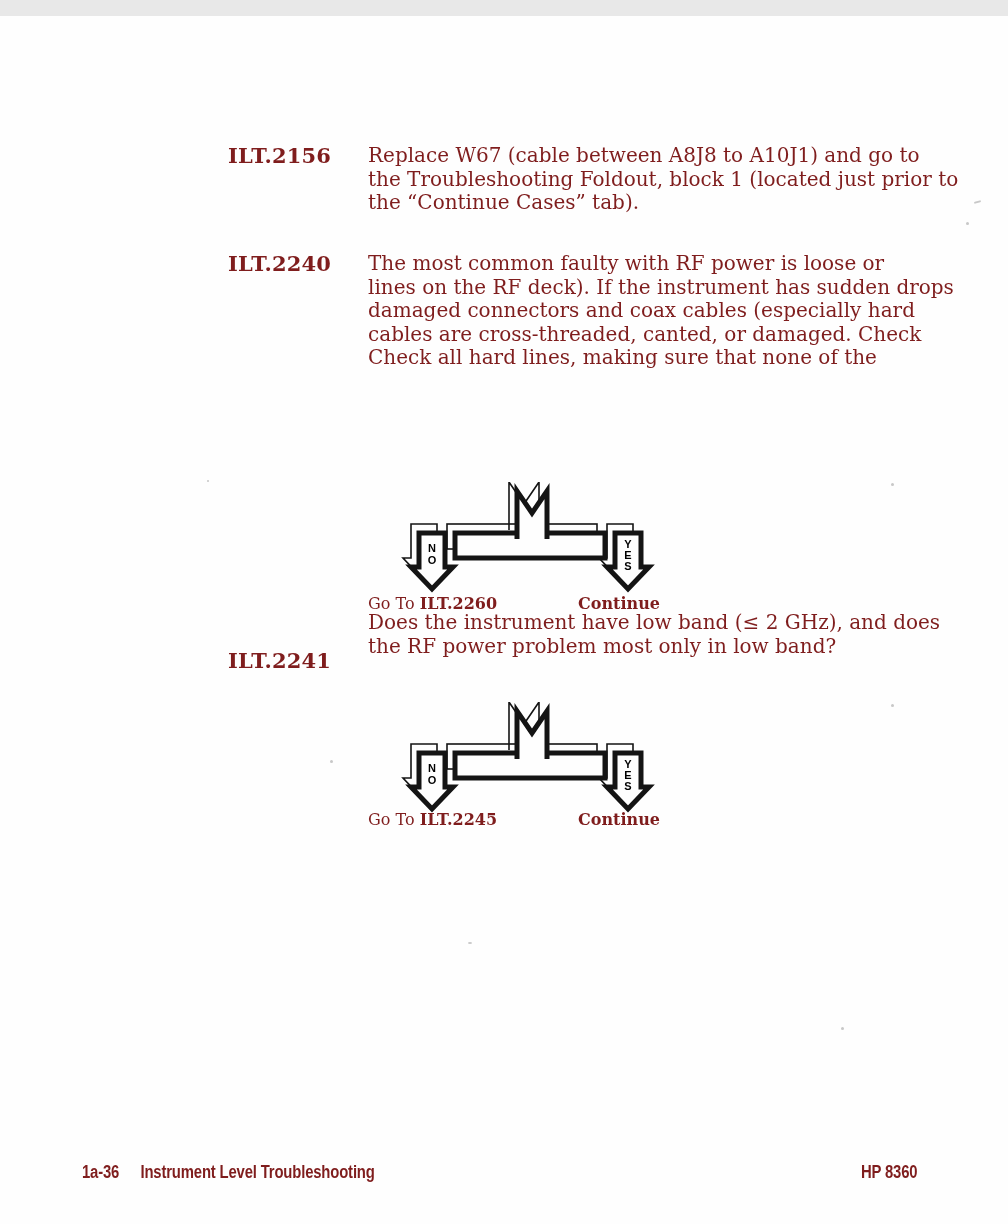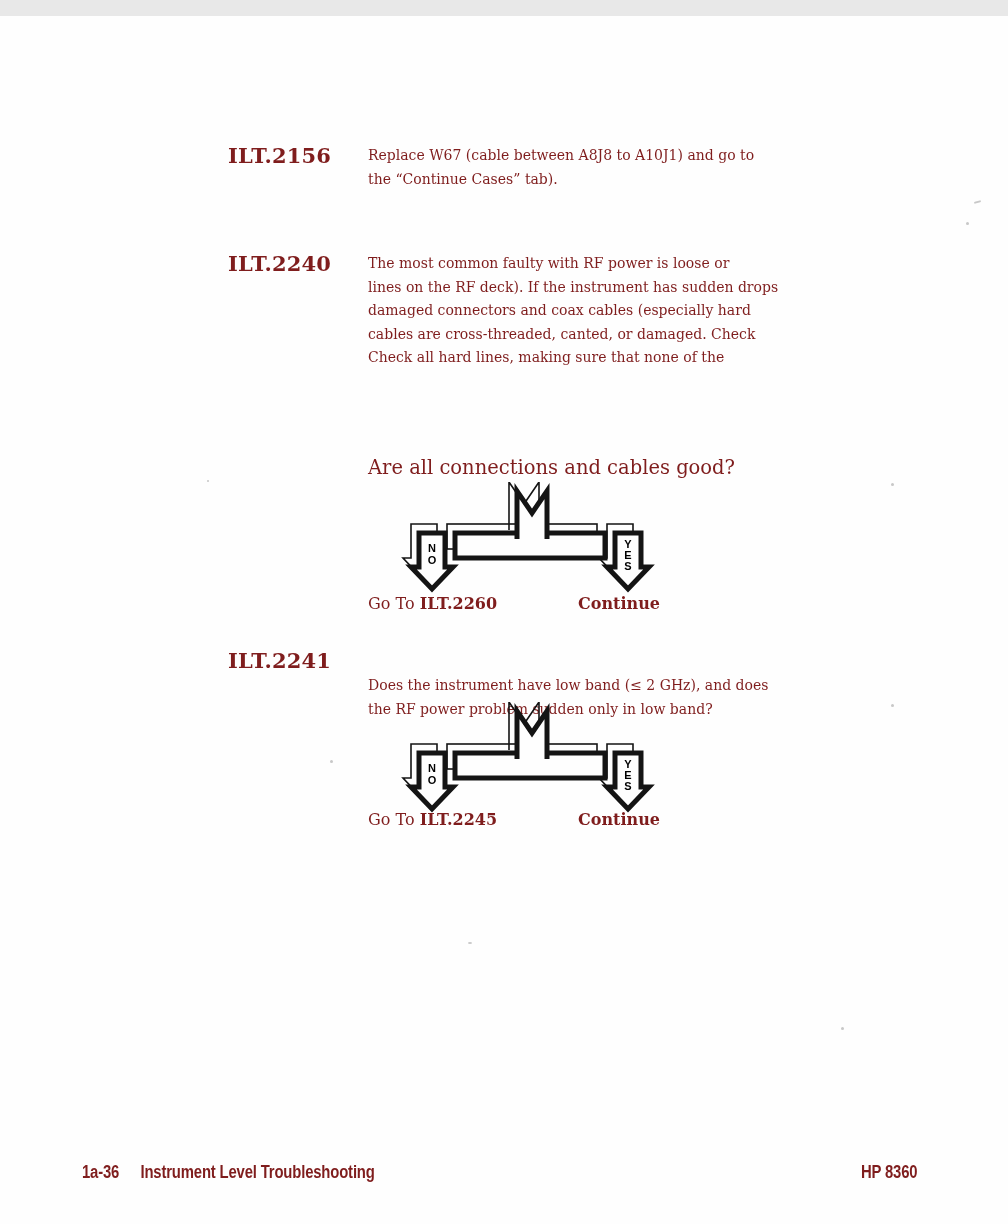--- a/index.html
+++ b/index.html
@@ -7,21 +7,21 @@
     position:relative; width:1008px; height:1224px; margin:16px auto;
     background:#fefefe; color:#7f1d1d; overflow:hidden;
     font-family:"DejaVu Serif", serif;
   }
   .heading {
     position:absolute; left:228px;
     font-size:21px; font-weight:bold; letter-spacing:0.2px; white-space:nowrap;
   }
   .bodycol { position:absolute; left:368px; width:580px; }
   .bline {
-    font-size:14px; line-height:23.5px; white-space:nowrap;
+    font-size:20px; line-height:23.5px; white-space:nowrap;
   }
   .question { position:absolute; left:368px; font-size:19.5px; white-space:nowrap; }
   .fc { position:absolute; left:385px; }
   .branch-label { position:absolute; font-size:16px; white-space:nowrap; }
   .branch-label b, .bold { font-weight:bold; }
   .arrow-letter {
     font-family:"Liberation Sans", sans-serif; font-weight:bold; font-size:11px;
   }
   .footer-left {
     position:absolute; left:82px; top:1146px; white-space:nowrap;
@@ -37,32 +37,32 @@
   .speck { position:absolute; background:#9a9a9a; border-radius:50%; opacity:.55; }
 </style>
 </head>
 <body>
 
 <div class="page">
 
   <div class="heading" style="top:127px">ILT.2156</div>
   <div class="bodycol" style="top:128px">
     <div class="bline">Replace W67 (cable between A8J8 to A10J1) and go to</div>
+    <div class="bline">the Troubleshooting Foldout, block 1 (located just prior to</div>
     <div class="bline">the “Continue Cases” tab).</div>
   </div>
 
   <div class="heading" style="top:235px">ILT.2240</div>
   <div class="bodycol" style="top:236px">
     <div class="bline">The most common faulty with RF power is loose or</div>
     <div class="bline">lines on the RF deck).  If the instrument has sudden drops</div>
     <div class="bline">damaged connectors and coax cables (especially hard</div>
     <div class="bline">cables are cross-threaded, canted, or damaged.  Check</div>
     <div class="bline">Check all hard lines, making sure that none of the</div>
   </div>
-  <div class="question" style="top:440px">Are all connections and cables good?</div>
 
   <svg class="fc" style="top:466px" width="280" height="112" viewBox="0 0 280 112">
 
     <g fill="none" stroke="#141414" stroke-width="1.6" transform="translate(-8,-9)">
       <rect x="70" y="51" width="150" height="25"></rect>
       <path d="M132,57 L132,9 L147,31 L162,9 L162,57"></path>
       <path d="M34,51 L60,51 L60,85 L68,85 L47,107 L26,85 L34,85 Z"></path>
       <path d="M230,51 L256,51 L256,85 L264,85 L243,107 L222,85 L230,85 Z"></path>
     </g>
 
@@ -82,23 +82,23 @@
       <text class="arrow-letter" x="243" y="77" text-anchor="middle">E</text>
       <text class="arrow-letter" x="243" y="88" text-anchor="middle">S</text>
     </g>
   </svg>
   <div class="branch-label" style="left:368px; top:578px">
     <span>Go To </span><b>ILT.2260</b>
   </div>
   <div class="branch-label bold" style="left:578px; top:578px">Continue</div>
 
   <div class="heading" style="top:632px">ILT.2241</div>
-  <div class="bodycol" style="top:658px">
+  <div class="bodycol" style="top:595px">
     <div class="bline">Does the instrument have low band (≤ 2 GHz), and does</div>
-    <div class="bline">the RF power problem sudden only in low band?</div>
+    <div class="bline">the RF power problem most only in low band?</div>
   </div>
 
   <svg class="fc" style="top:686px" width="280" height="112" viewBox="0 0 280 112">
     <g fill="none" stroke="#141414" stroke-width="1.6" transform="translate(-8,-9)">
       <rect x="70" y="51" width="150" height="25"></rect>
       <path d="M132,57 L132,9 L147,31 L162,9 L162,57"></path>
       <path d="M34,51 L60,51 L60,85 L68,85 L47,107 L26,85 L34,85 Z"></path>
       <path d="M230,51 L256,51 L256,85 L264,85 L243,107 L222,85 L230,85 Z"></path>
     </g>
     <rect x="70" y="51" width="150" height="25" fill="#fefefe" stroke="#141414" stroke-width="5"></rect>

